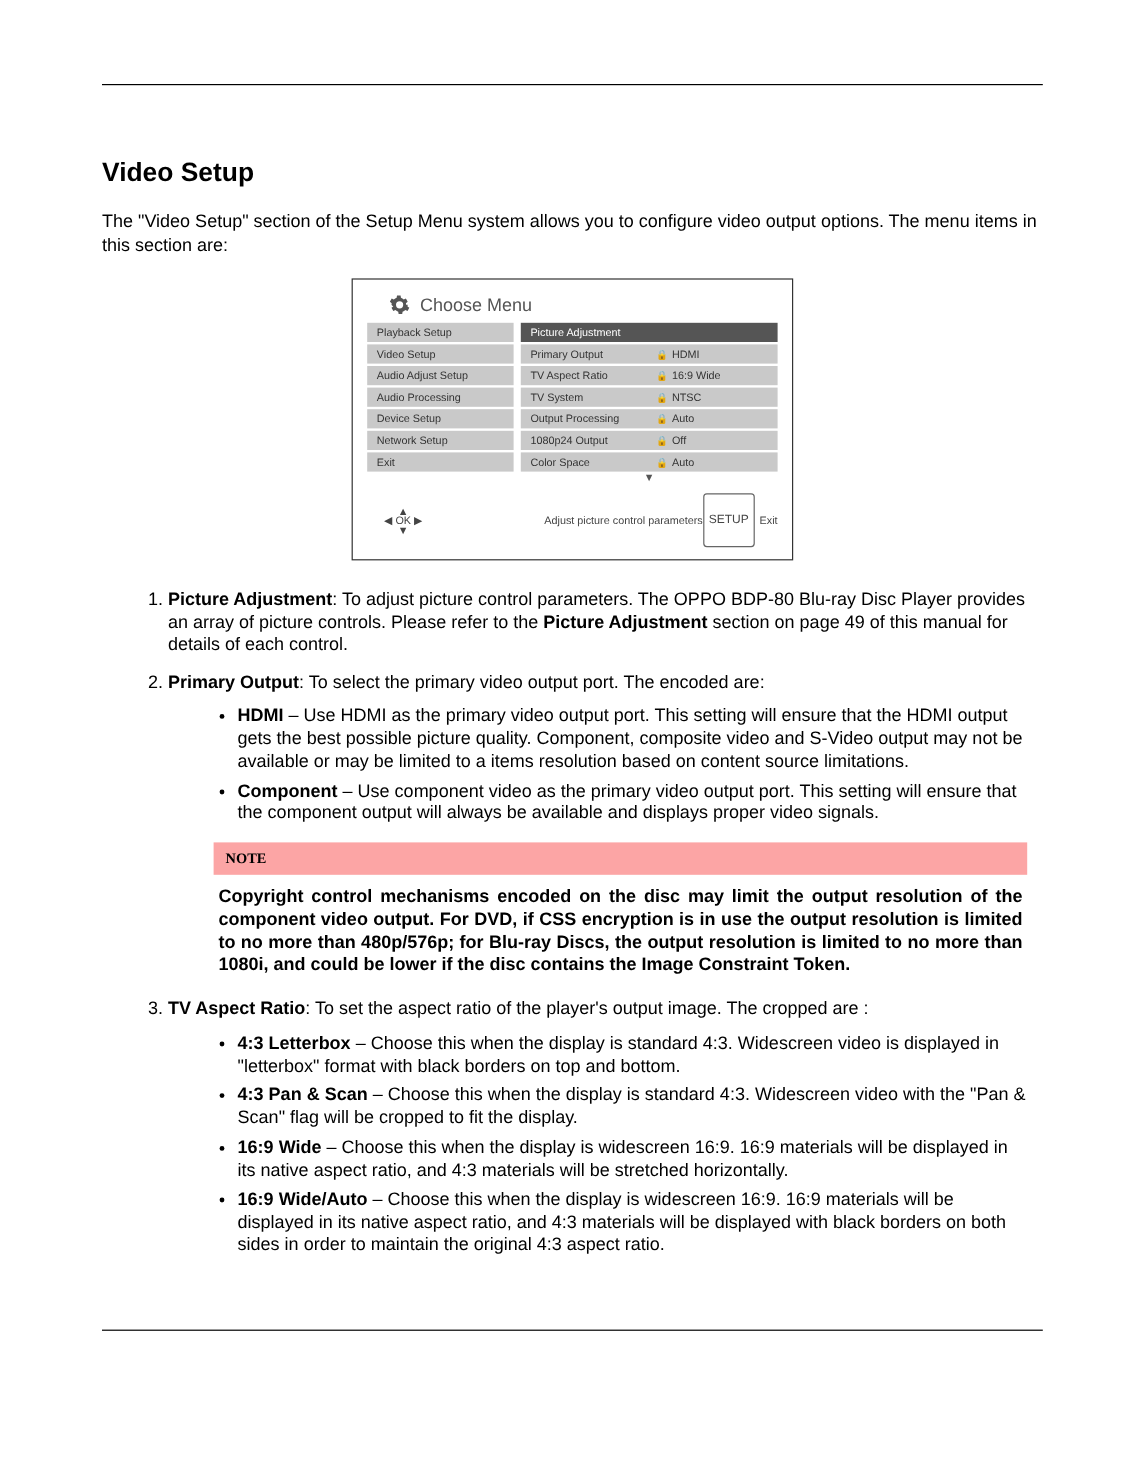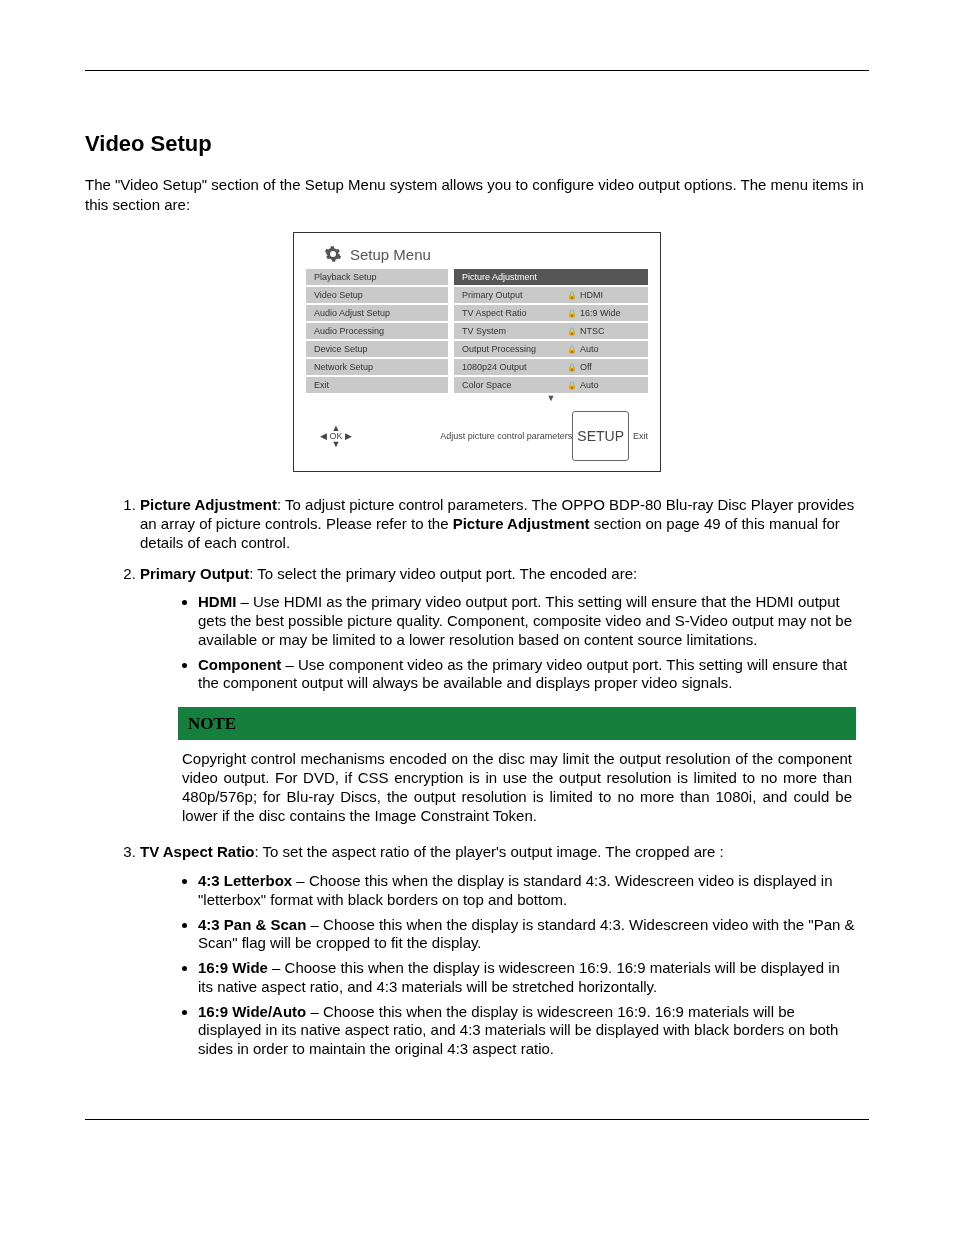--- a/index.html
+++ b/index.html
@@ -37,21 +37,21 @@
     align-items: center;
     gap: 8px;
     padding: 12px 18px 6px 30px;
     font-size: 15px;
     color: #555;
   }
   .osd-cols {
     display: flex;
     padding: 0 12px 6px 12px;
   }
-  .osd-left { width: 142px; }
+  .osd-left { width: 122px; }
   .osd-right { flex: 1; margin-left: 6px; }
   .osd-row {
     background: #c9c9c9;
     padding: 3px 8px;
     margin-bottom: 2px;
     font-size: 9px;
     color: #333;
     display: flex;
     justify-content: space-between;
     align-items: center;
@@ -70,64 +70,65 @@
   }
   .osd-cross {
     width: 36px;
     text-align:center;
     line-height: 0.9;
     font-size:9px;
   }
   .osd-hint { flex:1; text-align:right; }
   .osd-exit { display:flex; align-items:center; gap:4px; }
   .osd-btn {
-    border:1px solid #666; border-radius:3px; padding:16px 4px; font-size:14px;
+    border:1px solid #666; border-radius:3px; padding:16px 4px; font-size:10px;
   }
   .lock { font-size:8px; }
 
   ol.main { padding-left: 42px; margin: 13px; }
   ol.main > li { margin-bottom: 12px; line-height: 1.25; }
   .bold { font-weight: bold; }
   ul.sub {
     padding-left: 58px;
     margin: 10px 0 14px 0;
     list-style: disc;
   }
   ul.sub li { margin-bottom: 6px; line-height: 1.25; }
 
   .note-box { margin: 14px 0 18px 38px; }
   .note-head {
-    background: #15803d;
+    background: #fca5a5;
     padding: 6px 10px;
     font-weight: bold;
-    font-size: 17px;
+    font-size: 12px;
     font-family: "Times New Roman", serif;
   }
   .note-body {
     padding: 10px 4px 0 4px;
     text-align: justify;
     line-height: 1.25;
+    font-weight: bold;
   }
   .gear-icon { width:18px; height:18px; }
 </style>
 </head>
 <body>
 
 <div class="page">
   <div class="hr-top"></div>
 
   <h1 class="section">Video Setup</h1>
   <p class="intro">The "Video Setup" section of the Setup Menu system allows you to configure video output options.  The menu items in this section are:</p>
 
   <div class="osd">
     <div class="osd-title">
       <svg class="gear-icon" viewBox="0 0 24 24">
           <path fill="#555" d="M12 8a4 4 0 1 0 0 8 4 4 0 0 0 0-8zm9 4c0 .6-.1 1.2-.2 1.8l2 1.6-2 3.5-2.4-1a9 9 0 0 1-3.1 1.8l-.4 2.6h-4l-.4-2.6a9 9 0 0 1-3.1-1.8l-2.4 1-2-3.5 2-1.6A9 9 0 0 1 3 12c0-.6.1-1.2.2-1.8l-2-1.6 2-3.5 2.4 1A9 9 0 0 1 8.7 4.3L9.1 1.7h4l.4 2.6a9 9 0 0 1 3.1 1.8l2.4-1 2 3.5-2 1.6c.1.6.2 1.2.2 1.8z"></path>
         </svg>
-      <span>Setup Menu</span>
+      <span>Choose Menu</span>
     </div>
     <div class="osd-cols">
       <div class="osd-left">
         <div class="osd-row">Playback Setup</div>
         <div class="osd-row">Video Setup</div>
         <div class="osd-row">Audio Adjust Setup</div>
         <div class="osd-row">Audio Processing</div>
         <div class="osd-row">Device Setup</div>
         <div class="osd-row">Network Setup</div>
         <div class="osd-row">Exit</div>
@@ -192,21 +193,21 @@
     </div>
   </div>
 
   <ol class="main">
     <li>
       <span class="bold">Picture Adjustment</span><span>: To adjust picture control parameters.  The OPPO BDP-80 Blu-ray Disc Player provides an array of picture controls.  Please refer to the </span><span class="bold">Picture Adjustment</span><span> section on page 49 of this manual for details of each control.</span>
     </li>
     <li>
       <span class="bold">Primary Output</span><span>: To select the primary video output port.  The encoded are:</span>
       <ul class="sub">
-        <li><span class="bold">HDMI</span><span> – Use HDMI as the primary video output port.  This setting will ensure that the HDMI output gets the best possible picture quality.  Component, composite video and S-Video output may not be available or may be limited to a lower resolution based on content source limitations.</span></li>
+        <li><span class="bold">HDMI</span><span> – Use HDMI as the primary video output port.  This setting will ensure that the HDMI output gets the best possible picture quality.  Component, composite video and S-Video output may not be available or may be limited to a items resolution based on content source limitations.</span></li>
         <li><span class="bold">Component</span><span> – Use component video as the primary video output port.  This setting will ensure that the component output will always be available and displays proper video signals.</span></li>
       </ul>
       <div class="note-box">
         <div class="note-head">NOTE</div>
         <div class="note-body">Copyright control mechanisms encoded on the disc may limit the output resolution of the component video output.  For DVD, if CSS encryption is in use the output resolution is limited to no more than 480p/576p; for Blu-ray Discs, the output resolution is limited to no more than 1080i, and could be lower if the disc contains the Image Constraint Token.</div>
       </div>
     </li>
     <li>
       <span class="bold">TV Aspect Ratio</span><span>: To set the aspect ratio of the player's output image.  The cropped are :</span>
       <ul class="sub">

